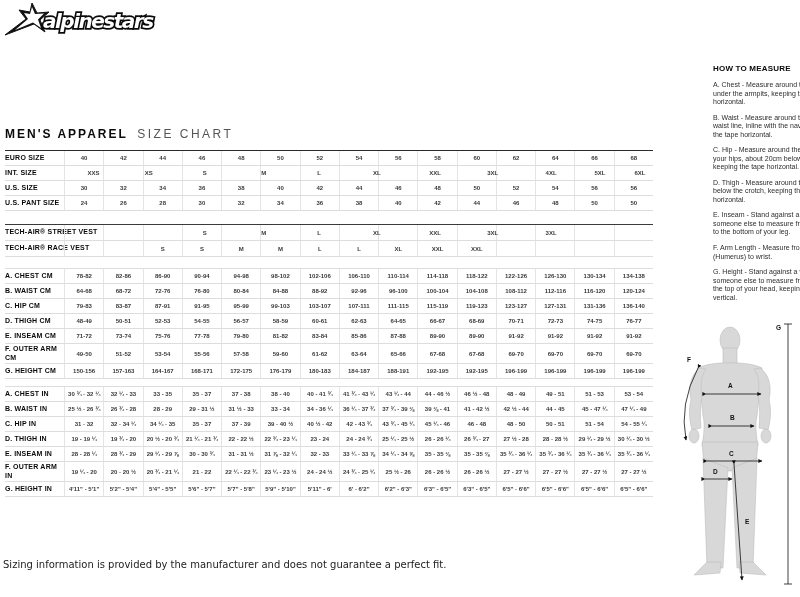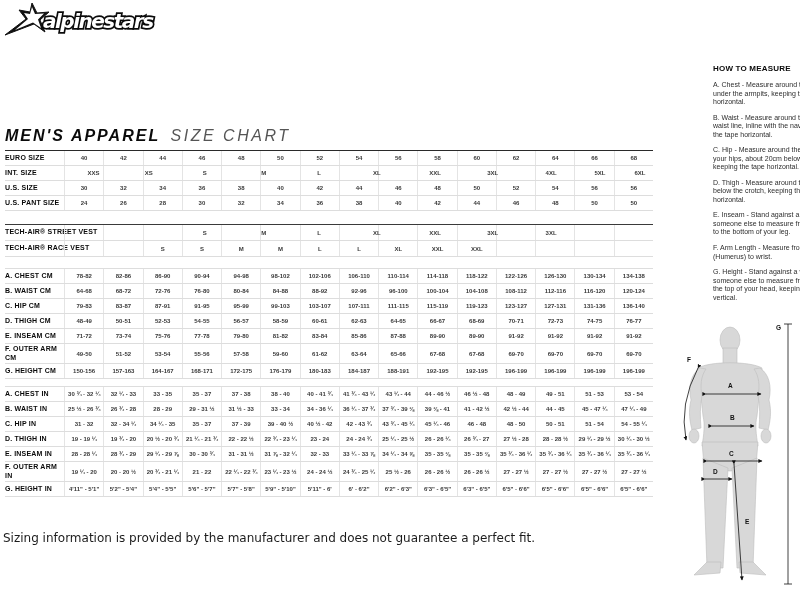--- a/index.html
+++ b/index.html
@@ -4,21 +4,21 @@
 <style>
   html,body{margin:0;padding:0;}
   body{
     width:800px;height:597px;position:relative;background:#fff;overflow:hidden;
     font-family:"Liberation Sans", sans-serif;color:#111;
     -webkit-font-smoothing:antialiased;
   }
   
   .logo{position:absolute;left:3px;top:2px;}
   
-  .title{position:absolute;left:5px;top:127px;white-space:nowrap;font-style:italic;font-size:16px;text-align:center;}
+  .title{position:absolute;left:5px;top:127px;white-space:nowrap;font-size:12px;text-align:center;}
   .title .t1{font-weight:900;letter-spacing:2px;color:#0a0a0a;}
   .title .t2{font-weight:400;letter-spacing:2.5px;color:#555;margin-left:6px;}
   
   #size-table{position:absolute;left:5px;top:150px;width:648px;}
   .sec{width:100%;}
   .sec-sizes{border-top:1px solid #2a2a2a;}
   .sec-techair{margin-top:13px;border-top:1px solid #3a3a3a;}
   .sec-cm{margin-top:11px;border-top:1px solid #ddd;}
   .sec-in{margin-top:7px;border-top:1px solid #ddd;}
   .trow{display:flex;align-items:center;height:14px;border-bottom:1px solid #ddd;}
@@ -33,21 +33,21 @@
     white-space:nowrap;overflow:visible;}
   .spread{position:absolute;transform:translateX(-50%);top:50%;margin-top:-4px;line-height:8px;
     font-size:6px;font-weight:bold;color:#3a3a3a;background:transparent;}
   
   .htm{position:absolute;left:683px;top:64px;width:132px;margin-left:30px;}
   .htm h3{margin:0 0 8px 0;font-size:8px;font-weight:bold;letter-spacing:.2px;color:#0a0a0a;}
   .htm p{margin:0 0 7px 0;font-size:7px;line-height:1.22;color:#2d2d2d;}
   
   .figure{position:absolute;left:650px;top:318px;}
   
-  .footer{position:absolute;left:3px;top:530px;font-size:12px;line-height:1.4;color:#1c1c1c;
+  .footer{position:absolute;left:3px;top:558px;font-size:10px;line-height:1.4;color:#1c1c1c;
     font-family:"DejaVu Sans", sans-serif;}
 </style>
 </head>
 <body>
 
 <svg class="logo" width="160" height="36" viewBox="0 0 160 36">
   <g>
     <path d="M29,1 L34,11 L46,10 L37,18 L42,30 L31,22 L2,33 L23,17 L16,8 L27,10 Z" fill="#111" stroke="#111" stroke-width="1"></path>
     <path d="M29,5 L32,12 L41,11.5 L35,17.5 L38,26 L30,20.5 L12,28 L25,17 L21,11 L27,12 Z" fill="#fff"></path>
   </g>

